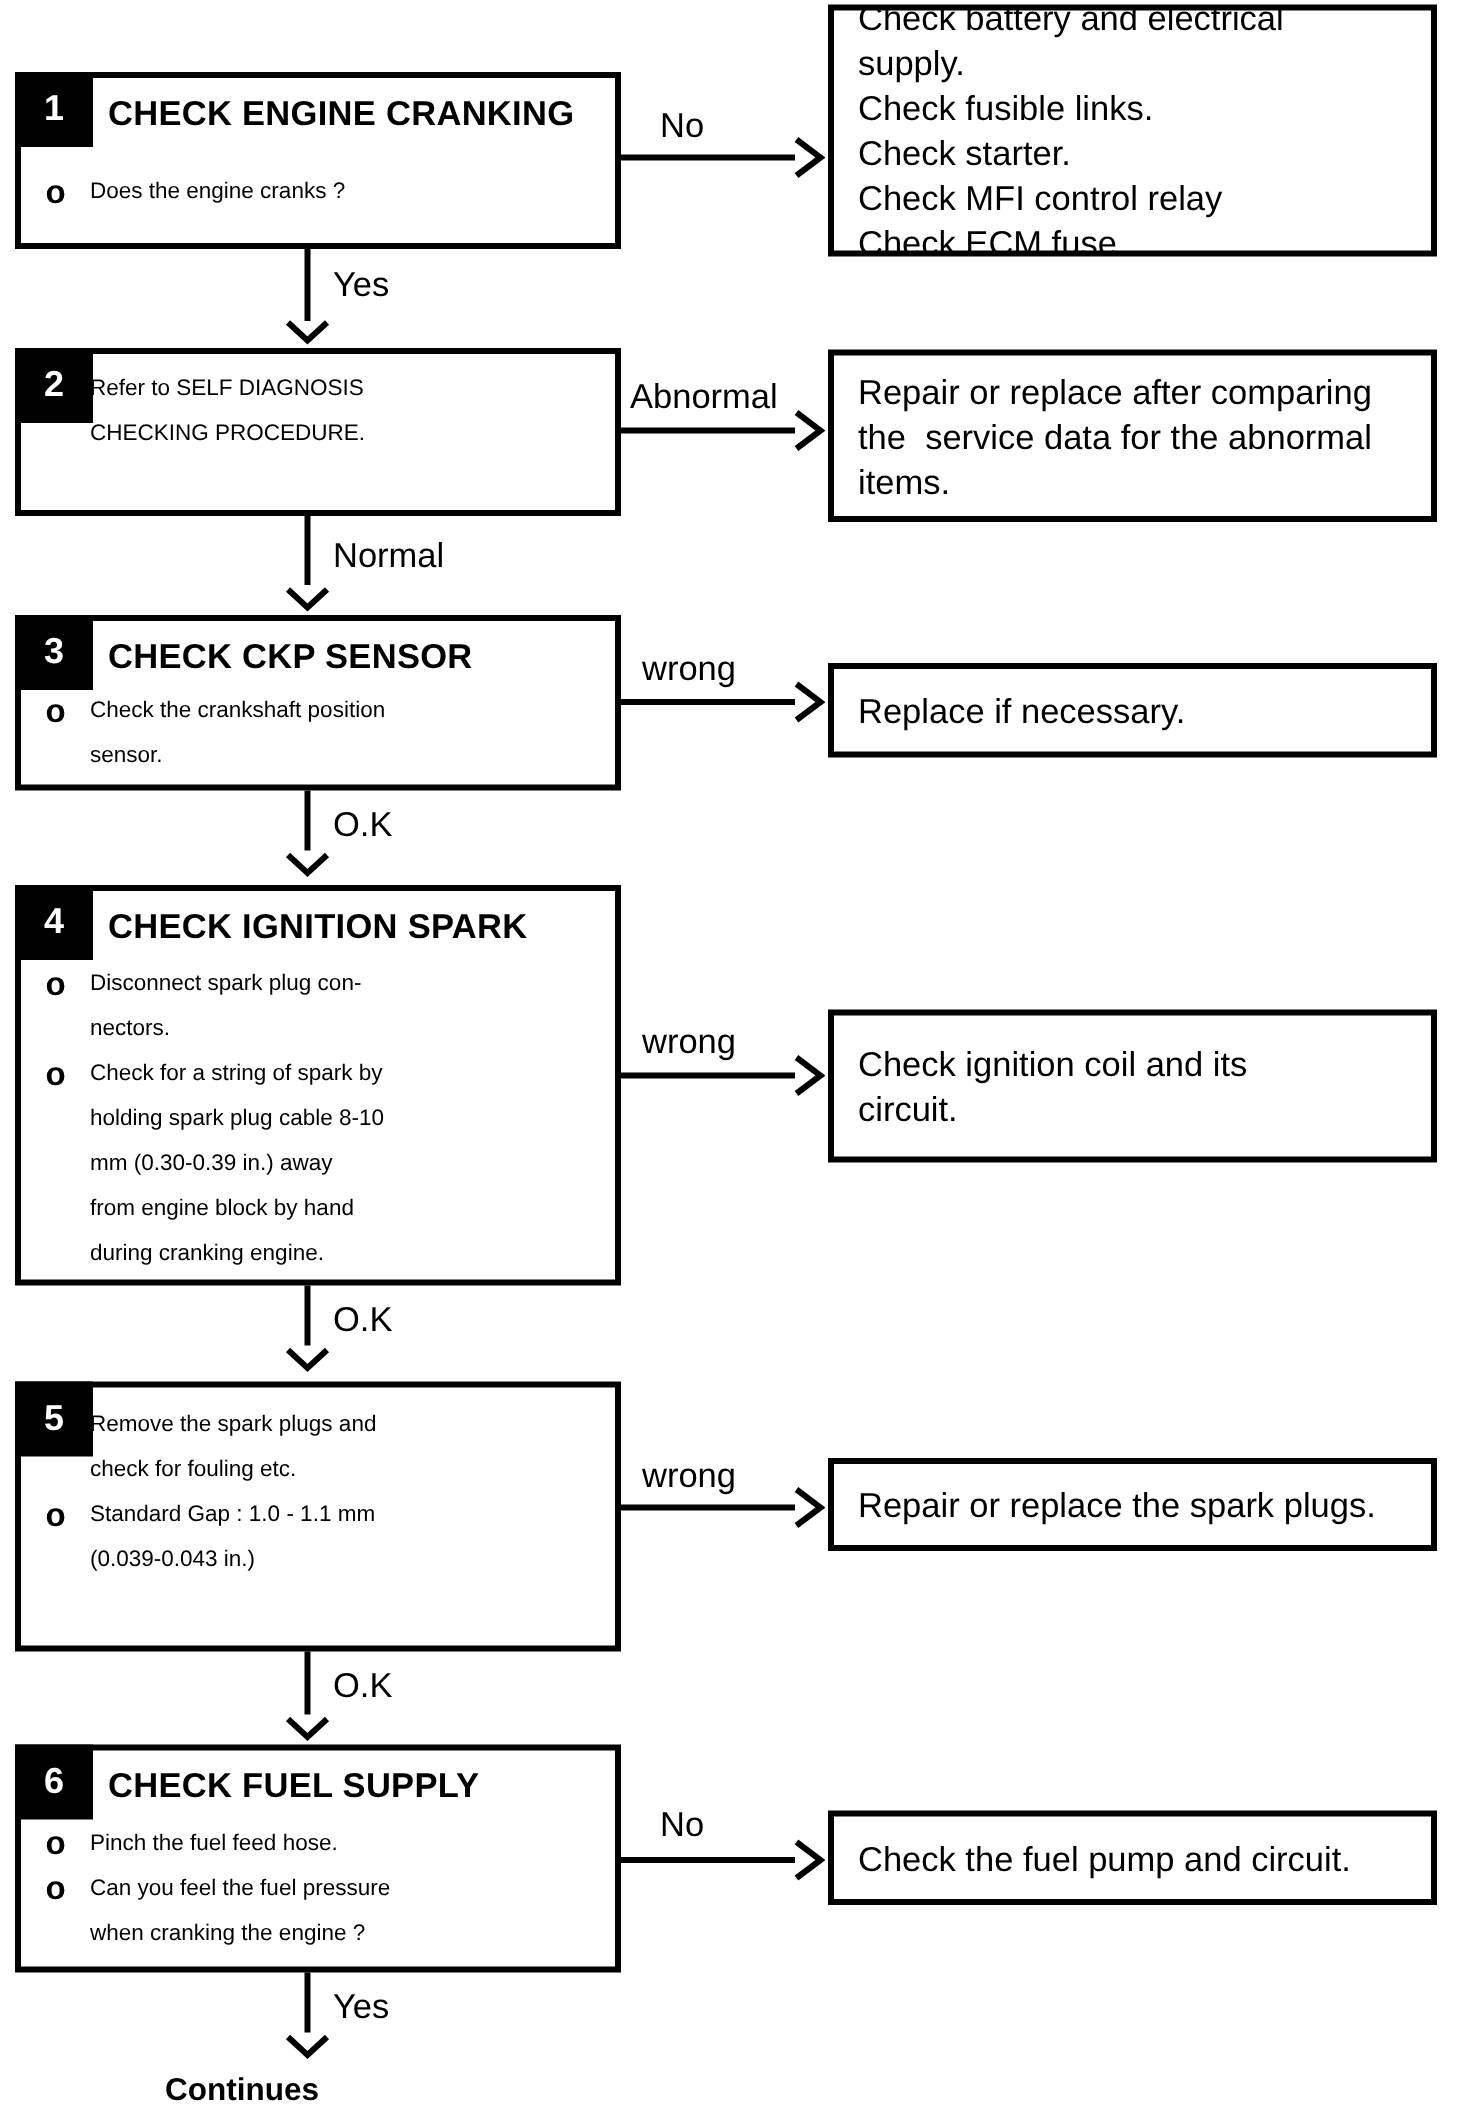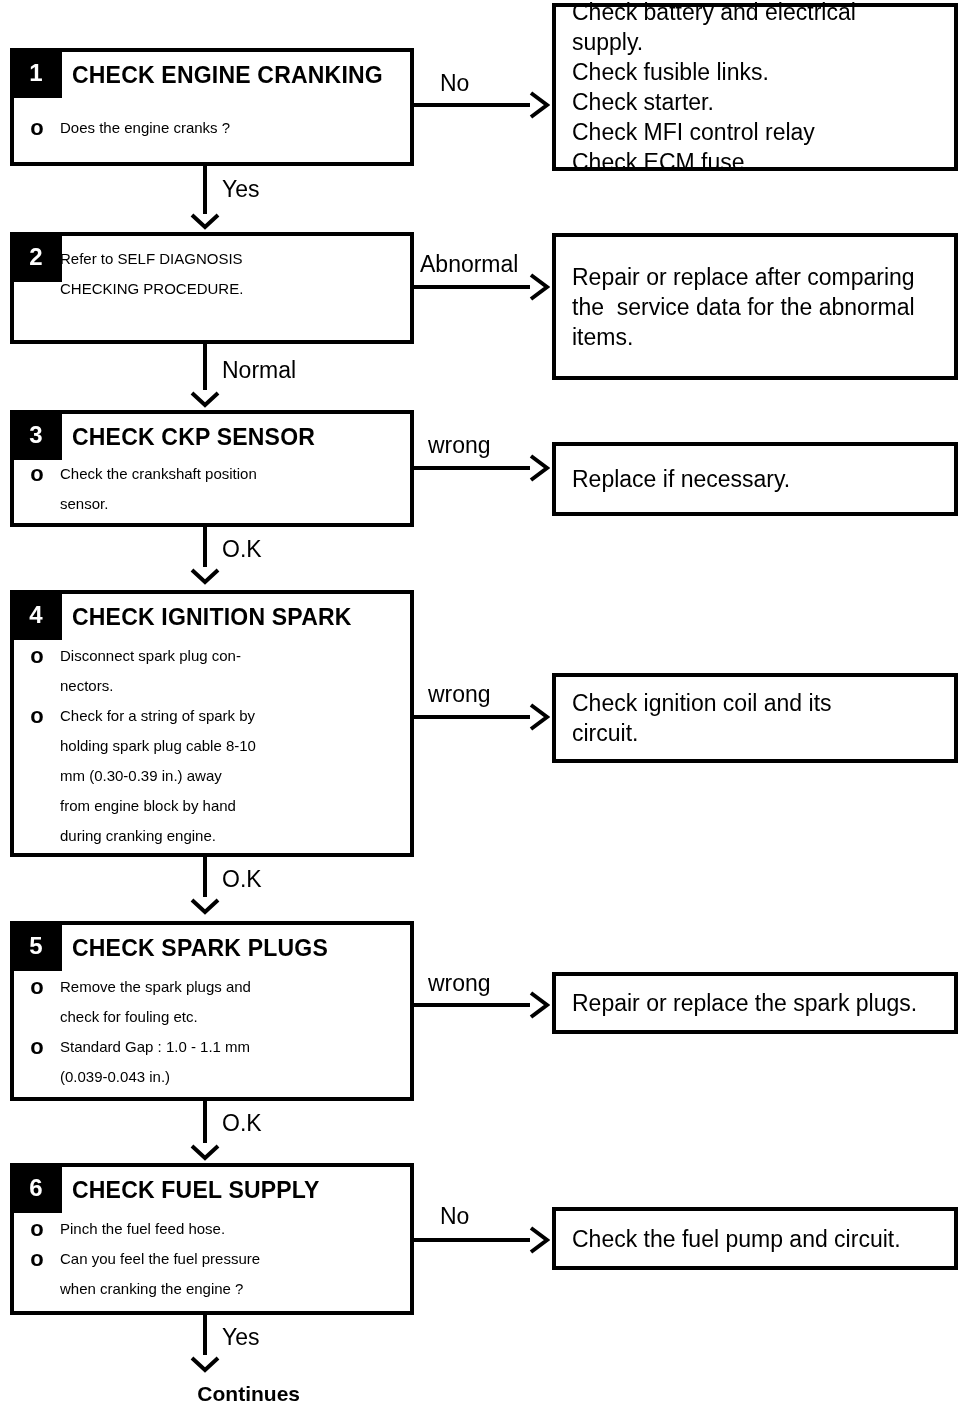--- a/index.html
+++ b/index.html
@@ -58,21 +58,21 @@
   .blabel {
     position:absolute; text-align:left;
     font-size:23px;
   }
   .dlabel {
     position:absolute; left:222px;
     font-size:23px;
   }
   .continues {
     position:absolute; top:1382px; left:110px; width:190px;
-    text-align:right; font-size:21px; font-weight:bold;
+    text-align:left; font-size:21px; font-weight:bold;
   }
 </style>
 </head>
 <body>
 
 <div class="flow">
 
   <div class="sbox" style="top:48px;height:118px">
     <div class="badge">1</div>
     <div class="title">CHECK ENGINE CRANKING</div>
@@ -110,21 +110,21 @@
         <span class="bt">Refer to SELF DIAGNOSIS
 CHECKING PROCEDURE.</span>
       </div>
     </div>
   </div>
   <div class="hline" style="top:285px;left:414px;width:116px"></div>
   <svg class="ahead" style="top:272px;left:528px" width="22" height="30">
       <polyline points="3,3 19,15 3,27" fill="none" stroke="#000" stroke-width="4"></polyline>
     </svg>
   <div class="blabel" style="top:251px;left:420px;width:140px">Abnormal</div>
-  <div class="rbox" style="top:233px;height:147px">
+  <div class="rbox" style="top:233px;height:115px">
     <span>Repair or replace after comparing
 the  service data for the abnormal
 items.</span>
   </div>
   <div class="vline" style="top:344px;height:46px"></div>
   <svg class="ahead" style="top:390px;left:189px" width="32" height="18">
       <polyline points="3,3 16,15 29,3" fill="none" stroke="#000" stroke-width="4"></polyline>
     </svg>
   <div class="dlabel" style="top:357px">Normal</div>
 
@@ -137,21 +137,21 @@
         <span class="bt">Check the crankshaft position
 sensor.</span>
       </div>
     </div>
   </div>
   <div class="hline" style="top:466px;left:414px;width:116px"></div>
   <svg class="ahead" style="top:453px;left:528px" width="22" height="30">
       <polyline points="3,3 19,15 3,27" fill="none" stroke="#000" stroke-width="4"></polyline>
     </svg>
   <div class="blabel" style="top:432px;left:428px;width:124px">wrong</div>
-  <div class="rbox" style="top:442px;height:74px">
+  <div class="rbox" style="top:442px;height:63px">
     <span>Replace if necessary.</span>
   </div>
   <div class="vline" style="top:527px;height:40px"></div>
   <svg class="ahead" style="top:567px;left:189px" width="32" height="18">
       <polyline points="3,3 16,15 29,3" fill="none" stroke="#000" stroke-width="4"></polyline>
     </svg>
   <div class="dlabel" style="top:536px">O.K</div>
 
   <div class="sbox" style="top:590px;height:267px">
     <div class="badge">4</div>
@@ -170,33 +170,32 @@
 from engine block by hand
 during cranking engine.</span>
       </div>
     </div>
   </div>
   <div class="hline" style="top:715px;left:414px;width:116px"></div>
   <svg class="ahead" style="top:702px;left:528px" width="22" height="30">
       <polyline points="3,3 19,15 3,27" fill="none" stroke="#000" stroke-width="4"></polyline>
     </svg>
   <div class="blabel" style="top:681px;left:428px;width:124px">wrong</div>
-  <div class="rbox" style="top:673px;height:90px">
+  <div class="rbox" style="top:673px;height:102px">
     <span>Check ignition coil and its
 circuit.</span>
   </div>
   <div class="vline" style="top:857px;height:40px"></div>
   <svg class="ahead" style="top:897px;left:189px" width="32" height="18">
       <polyline points="3,3 16,15 29,3" fill="none" stroke="#000" stroke-width="4"></polyline>
     </svg>
   <div class="dlabel" style="top:866px">O.K</div>
 
   <div class="sbox" style="top:921px;height:180px">
     <div class="badge">5</div>
-    <div class="title">CHECK SPARK PLUGS</div>
     <div class="bullets" style="margin-top:10px">
       <div class="bullet">
         <span class="mk">o</span>
         <span class="bt">Remove the spark plugs and
 check for fouling etc.</span>
       </div>
       <div class="bullet">
         <span class="mk">o</span>
         <span class="bt">Standard Gap : 1.0 - 1.1 mm
 (0.039-0.043 in.)</span>

